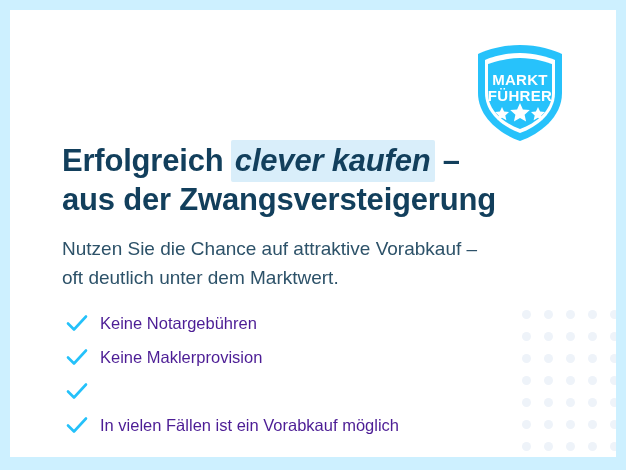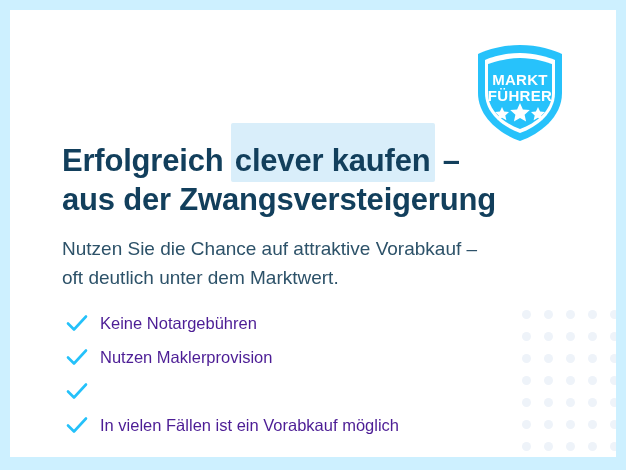--- a/index.html
+++ b/index.html
@@ -81,23 +81,24 @@
     font-size: 31px;
     line-height: 39px;
     font-weight: bold;
     color: #123f5c;
     letter-spacing: -0.2px;
     white-space: nowrap;
   }
   .headline .hl-line { display: block; }
   .headline .mark {
     background: #d9eefa;
-    padding: 20px 5px 4px 4px;
+    padding: 3px 5px 4px 4px;
     margin: 0 -1px;
     border-radius: 2px;
+    font-style: italic;
   }
 
   
   .subhead {
     position: absolute;
     left: 52px;
     top: 224px;
     z-index: 2;
     margin: 0;
     font-size: 19px;
@@ -218,21 +219,21 @@
             </svg>
           </span>
           <span class="check-label">Keine Notargebühren</span>
         </li>
         <li class="check-item">
           <span class="check-icon">
             <svg width="24" height="20" viewBox="0 0 24 20" xmlns="http://www.w3.org/2000/svg">
               <path d="M3 10.5 L9 16.5 L21 3.5" fill="none" stroke="#24c1fa" stroke-width="2.6" stroke-linecap="round" stroke-linejoin="round"></path>
             </svg>
           </span>
-          <span class="check-label">Nutzen Maklerprovision</span>
+          <span class="check-label">Keine Maklerprovision</span>
         </li>
         <li class="check-item">
           <span class="check-icon">
             <svg width="24" height="20" viewBox="0 0 24 20" xmlns="http://www.w3.org/2000/svg">
               <path d="M3 10.5 L9 16.5 L21 3.5" fill="none" stroke="#24c1fa" stroke-width="2.6" stroke-linecap="round" stroke-linejoin="round"></path>
             </svg>
           </span>
         </li>
         <li class="check-item">
           <span class="check-icon">

